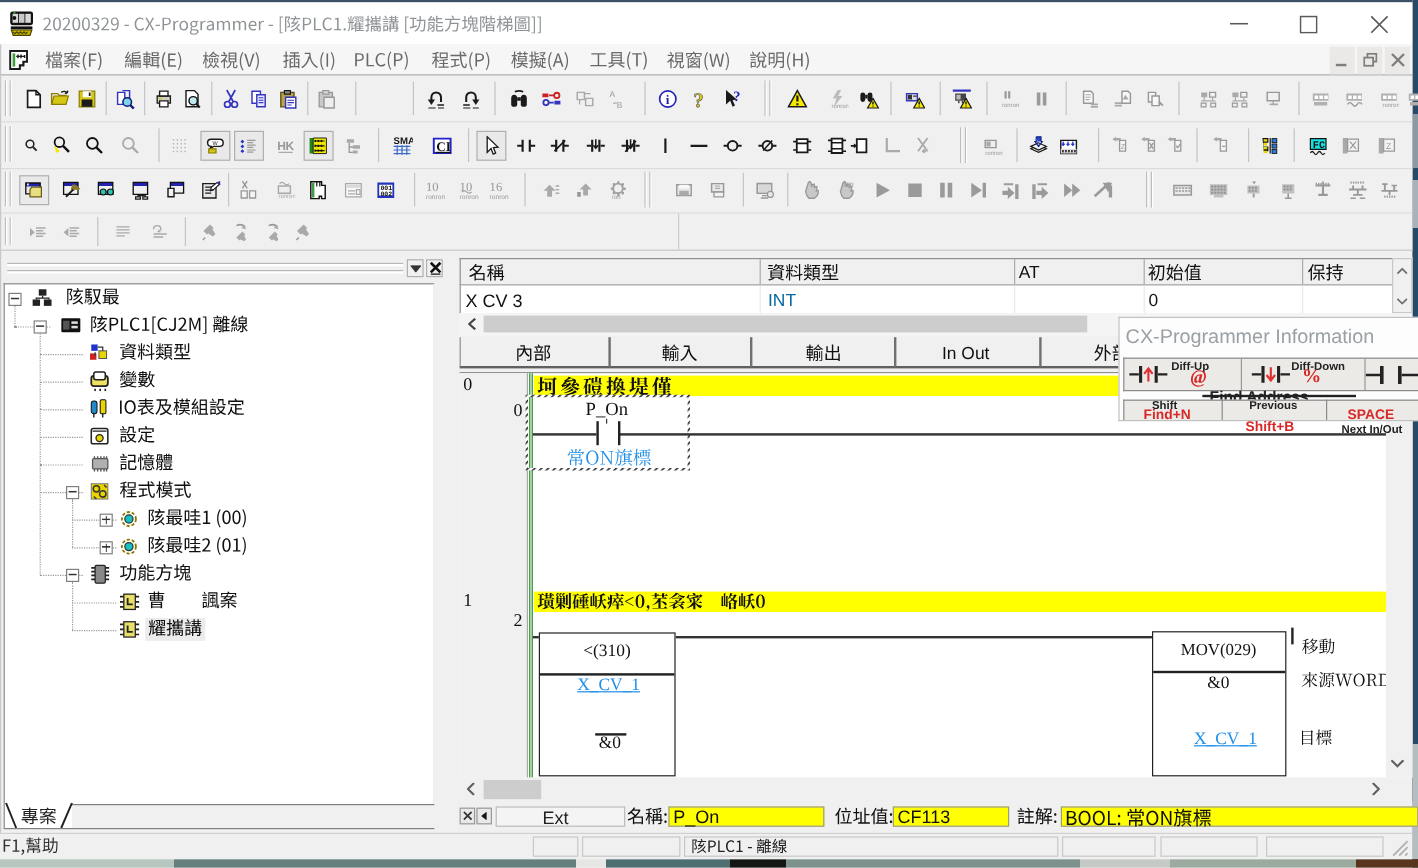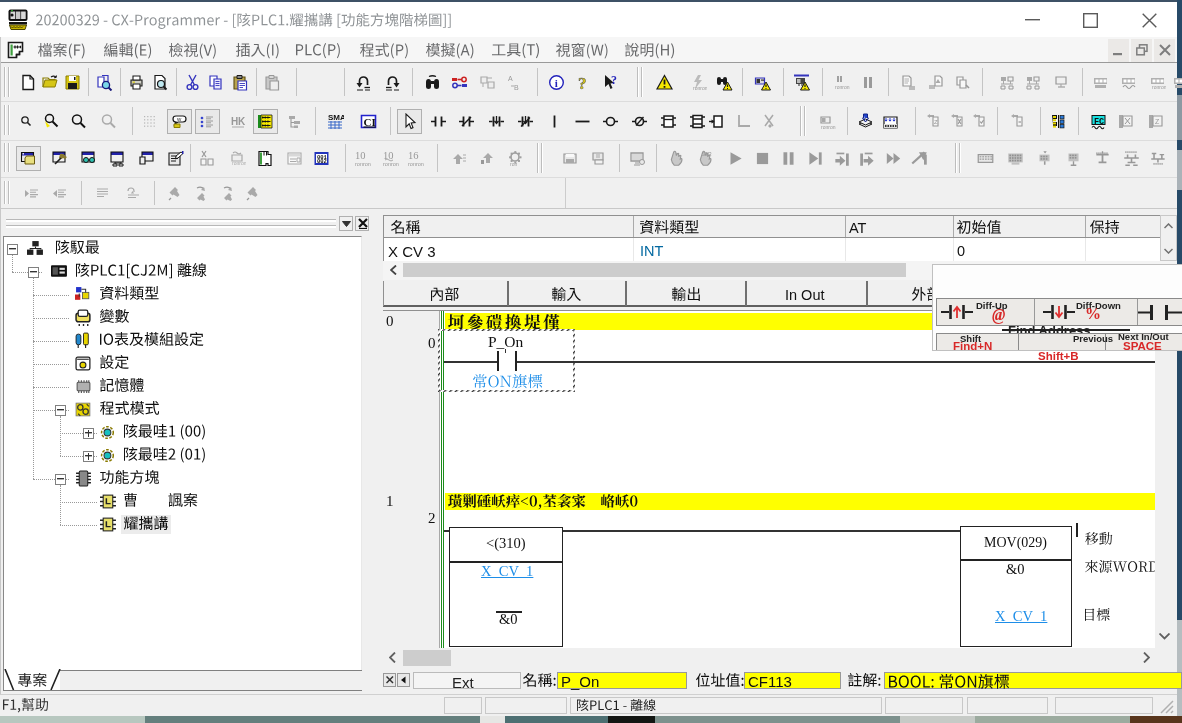--- a/index.html
+++ b/index.html
@@ -1209,20 +1209,21 @@
     </svg>
 <div style="position:absolute;left:383px;top:648px;width:772px;height:20px;background:#f0f0f0"></div>
 <svg style="position:absolute;left:389px;top:652px;" width="7" height="11" viewBox="0 0 7 11">
       <path d="M6 0.5 L1 5.5 L6 10.5" stroke="#606060" stroke-width="1.8" fill="none"></path>
     </svg>
 <div style="position:absolute;left:403px;top:650px;width:48px;height:16px;background:#cdcdcd"></div>
 <svg style="position:absolute;left:1143px;top:652px;" width="7" height="11" viewBox="0 0 7 11">
       <path d="M1 0.5 L6 5.5 L1 10.5" stroke="#606060" stroke-width="1.8" fill="none"></path>
     </svg>
 <div style="position:absolute;left:932px;top:264px;width:250px;height:87px;background:#fdfdfd;border:1px solid #c0c0c0;border-right:none"></div>
+<div style="position:absolute;left:938px;top:273px;font:normal 16.5px 'Liberation Sans',sans-serif;color:#9aa0a4;white-space:pre;line-height:1;">CX-Programmer Information</div>
 <div style="position:absolute;left:936px;top:298px;width:246px;height:28px;background:#eceae7;border:1px solid #8a8a8a;border-right:none"></div>
 <div style="position:absolute;left:1034px;top:299px;width:1px;height:26px;background:#999"></div>
 <div style="position:absolute;left:1137px;top:299px;width:1px;height:26px;background:#999"></div>
 <svg style="position:absolute;left:941px;top:304px;" width="32" height="16" viewBox="0 0 32 16">
       <path d="M0 8 H8 M24 8 H32" stroke="#222" stroke-width="2"></path>
       <path d="M9.5 1 V15 M22.5 1 V15" stroke="#222" stroke-width="2.6"></path>
       <path d="M16 14 V4 M12.5 7.5 L16 3 L19.5 7.5" stroke="#e03030" stroke-width="1.8" fill="none"></path>
     </svg>
 <div style="position:absolute;left:976px;top:301px;font:bold 9.5px 'Liberation Sans',sans-serif;color:#222;white-space:pre;line-height:1;">Diff-Up</div>
 <div style="position:absolute;left:992px;top:307px;font:bold 16px 'Liberation Serif',serif;color:#d82828;white-space:pre;line-height:1;font-style:italic;">@</div>
@@ -1237,23 +1238,23 @@
       <path d="M0 8.5 H12 M30 8.5 H44" stroke="#222" stroke-width="2"></path>
       <path d="M13.5 1 V16 M28.5 1 V16" stroke="#222" stroke-width="3"></path>
     </svg>
 <div style="position:absolute;left:1008px;top:324px;font:bold 13px 'Liberation Sans',sans-serif;color:#222;white-space:pre;line-height:1;">Find Address</div>
 <div style="position:absolute;left:1002px;top:329px;width:128px;height:2px;background:#222"></div>
 <div style="position:absolute;left:936px;top:333px;width:246px;height:17px;background:#eceae7;border:1px solid #8a8a8a;border-bottom:none;border-right:none"></div>
 <div style="position:absolute;left:1018px;top:333px;width:1px;height:17px;background:#8a8a8a"></div>
 <div style="position:absolute;left:1105px;top:333px;width:1px;height:17px;background:#8a8a8a"></div>
 <div style="position:absolute;left:960px;top:334px;font:bold 9.5px 'Liberation Sans',sans-serif;color:#222;white-space:pre;line-height:1;">Shift</div>
 <div style="position:absolute;left:953px;top:341px;font:bold 11.5px 'Liberation Sans',sans-serif;color:#d82828;white-space:pre;line-height:1;">Find+N</div>
-<div style="position:absolute;left:1041px;top:334px;font:bold 9.5px 'Liberation Sans',sans-serif;color:#222;white-space:pre;line-height:1;margin-left:32px;">Previous</div>
+<div style="position:absolute;left:1041px;top:334px;font:bold 9.5px 'Liberation Sans',sans-serif;color:#222;white-space:pre;line-height:1;">Previous</div>
 <div style="position:absolute;left:1038px;top:351px;font:bold 11.5px 'Liberation Sans',sans-serif;color:#d82828;white-space:pre;line-height:1;">Shift+B</div>
-<div style="position:absolute;left:1118px;top:332px;font:bold 9.5px 'Liberation Sans',sans-serif;color:#222;white-space:pre;line-height:1;">Next In/Out</div>
+<div style="position:absolute;left:1118px;top:354px;font:bold 9.5px 'Liberation Sans',sans-serif;color:#222;white-space:pre;line-height:1;">Next In/Out</div>
 <div style="position:absolute;left:1123px;top:341px;font:bold 11.5px 'Liberation Sans',sans-serif;color:#d82828;white-space:pre;line-height:1;">SPACE</div>
 <div style="position:absolute;left:383px;top:668px;width:794px;height:26px;background:#f0f0f0"></div>
 <div style="position:absolute;left:383px;top:673px;width:13px;height:14px;background:#e8e8e8;border:1px solid #999"></div>
 <svg style="position:absolute;left:386px;top:676px;" width="8" height="8" viewBox="0 0 8 8">
       <path d="M0.5 0.5 L7 7 M7 0.5 L0.5 7" stroke="#333" stroke-width="1.5"></path>
     </svg>
 <div style="position:absolute;left:397px;top:673px;width:13px;height:14px;background:#e8e8e8;border:1px solid #999"></div>
 <svg style="position:absolute;left:400px;top:676px;" width="7" height="8" viewBox="0 0 7 8">
       <path d="M5.5 0.5 V7.5 L1 4 Z" fill="#111"></path>
     </svg>

